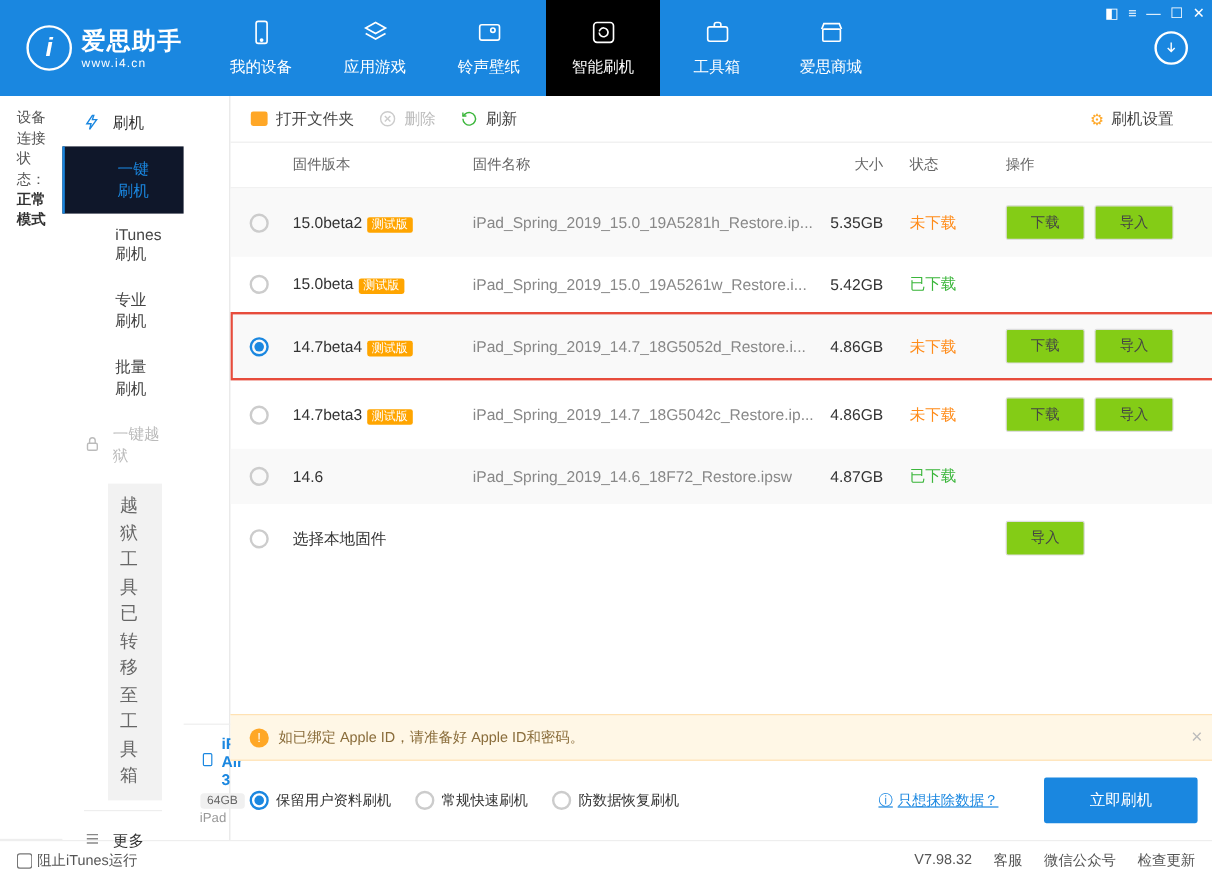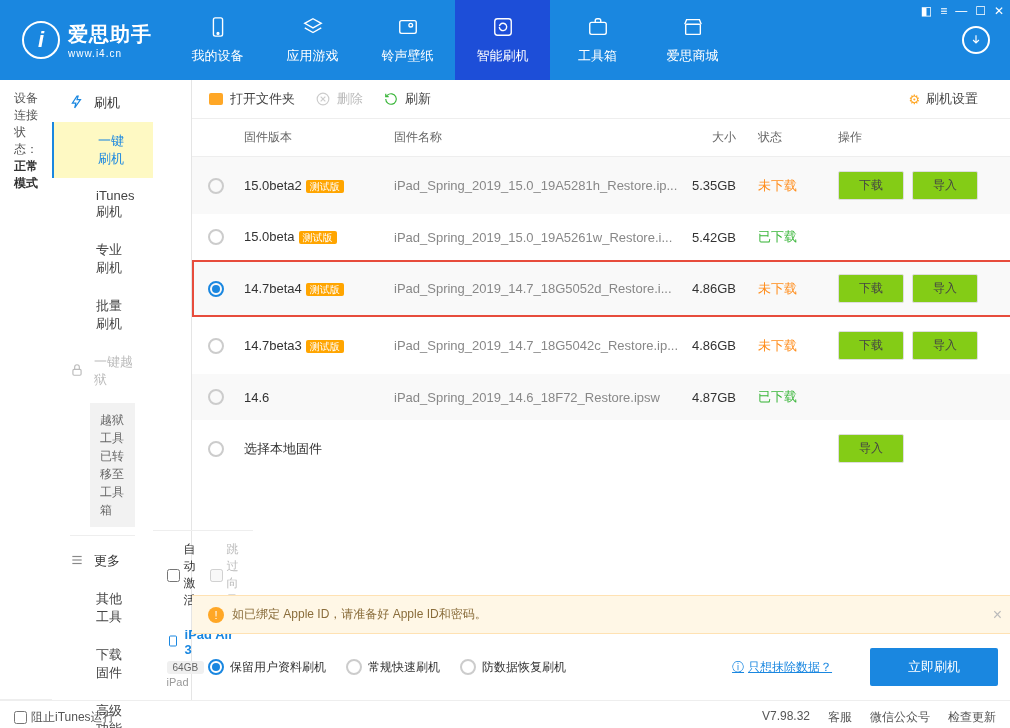--- a/index.html
+++ b/index.html
@@ -8,39 +8,39 @@
 
 .header { background: #1a87e0; height: 80px; display: flex; align-items: stretch; position: relative; }
 .logo-area { display: flex; align-items: center; padding: 0 18px 0 22px; }
 .logo-icon { width: 38px; height: 38px; border-radius: 50%; border: 2px solid #fff; display: flex; align-items: center; justify-content: center; margin-right: 8px; }
 .logo-icon span { color: #fff; font-size: 22px; font-weight: bold; font-style: italic; }
 .logo-text { color: #fff; }
 .logo-title { font-size: 20px; font-weight: bold; letter-spacing: 1px; }
 .logo-sub { font-size: 10px; letter-spacing: 1px; }
 .nav { flex: 1; display: flex; }
 .nav-item { width: 95px; display: flex; flex-direction: column; align-items: center; justify-content: center; color: #fff; cursor: pointer; position: relative; }
-.nav-item.active { background: #1d4ed8; }
+.nav-item.active { background: #000000; }
 .nav-icon { margin-bottom: 6px; }
 .nav-label { font-size: 13px; }
 .win-controls { position: absolute; right: 6px; top: 4px; display: flex; gap: 8px; color: #fff; font-size: 12px; }
 .win-controls span { cursor: pointer; }
 .download-circle { position: absolute; right: 20px; top: 50%; transform: translateY(-50%); width: 28px; height: 28px; border: 2px solid #fff; border-radius: 50%; display: flex; align-items: center; justify-content: center; color: #fff; cursor: pointer; }
 
 
 .body-area { display: flex; height: 620px; }
 .sidebar { width: 192px; border-right: 1px solid #e5e5e5; background: #fff; display: flex; flex-direction: row; }
 .device-status { padding: 10px 14px; font-size: 12px; color: #555; border-bottom: 1px solid #eee; }
 .device-status .mode { color: #333; font-weight: bold; }
 .side-section { padding: 4px 0; }
 .side-head { display: flex; align-items: center; padding: 10px 18px; color: #333; font-size: 13px; cursor: pointer; }
 .side-head .icon { margin-right: 10px; color: #1a87e0; }
 .side-head.muted .icon, .side-head.muted { color: #bbb; }
 .side-item { padding: 10px 18px 10px 44px; font-size: 13px; color: #444; cursor: pointer; }
-.side-item.active { color: #1a87e0; background: #fef9c3; border-left: 2px solid #1a87e0; }
-.side-sub { margin: 4px 18px 8px 38px; background: #f2f2f2; padding: 8px 10px; color: #666; font-size: 12px; line-height: 1.5; }
+.side-item.active { color: #1a87e0; background: #0f172a; border-left: 2px solid #1a87e0; }
+.side-sub { margin: 4px 18px 8px 38px; background: #f2f2f2; padding: 8px 10px; color: #666; font-size: 15px; line-height: 1.5; }
 .side-divider { border-top: 1px solid #eee; margin: 6px 18px; }
 .sidebar-bottom { margin-top: auto; border-top: 1px solid #eee; }
 .activate-row { display: flex; align-items: center; padding: 10px 14px; gap: 14px; }
 .checkbox { display: flex; align-items: center; font-size: 12px; cursor: pointer; }
 .checkbox input { margin-right: 4px; }
 .device-box { padding: 8px 14px 12px 14px; }
 .device-name { color: #1a87e0; font-size: 13px; font-weight: bold; display: flex; align-items: center; gap: 6px; }
 .device-badge { background: #f0f0f0; color: #666; font-size: 10px; border-radius: 3px; padding: 1px 6px; margin-top: 4px; display: inline-block; }
 .device-caption { color: #999; font-size: 11px; margin-top: 2px; }
 
@@ -201,30 +201,20 @@
         <span>更多</span>
       </div>
       <div id="side-more-items">
           <div class="side-item">其他工具</div>
           <div class="side-item">下载固件</div>
           <div class="side-item">高级功能</div>
         </div>
     </div>
 
     <div class="sidebar-bottom">
-      <div class="activate-row">
-        <label class="checkbox">
-            <input type="checkbox" style="">
-            <span>自动激活</span>
-          </label>
-        <label class="checkbox" style="color:#bbb">
-            <input type="checkbox" disabled="" style="">
-            <span>跳过向导</span>
-          </label>
-      </div>
       <div class="device-box">
         <div class="device-name">
           <span><svg width="12" height="14" viewBox="0 0 24 24" fill="none" stroke="#1a87e0" stroke-width="2">
                 <rect x="5" y="2" width="14" height="20" rx="2"></rect>
               </svg></span>
           <span>iPad Air 3</span>
         </div>
         <span class="device-badge">64GB</span>
         <div class="device-caption">iPad</div>
       </div>

